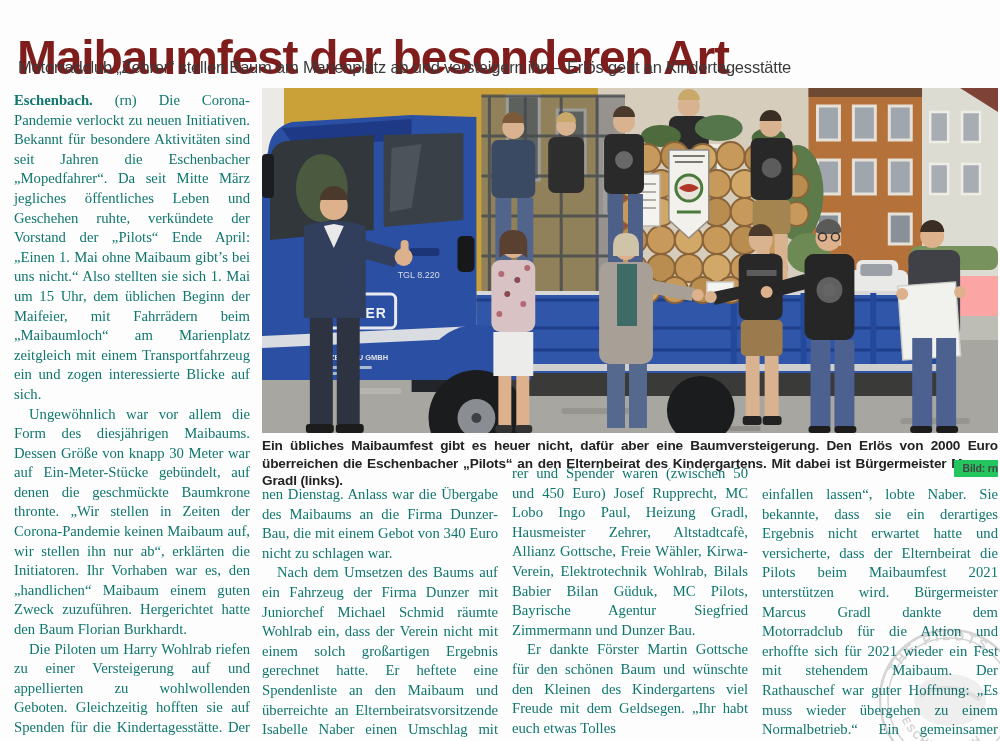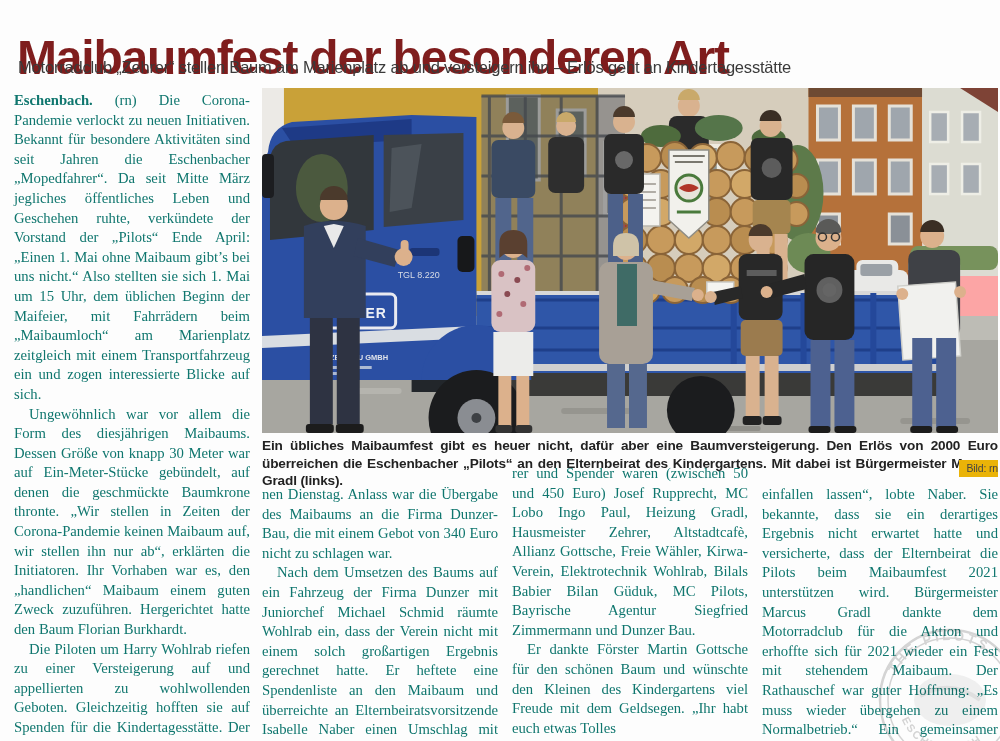--- a/index.html
+++ b/index.html
@@ -33,21 +33,21 @@
   }
   .photo svg{display:block;width:100%;height:100%;}
   .caption{
     position:absolute;left:262px;top:437px;width:736px;height:42px;
     font-family:"Liberation Sans","DejaVu Sans",sans-serif;
     font-size:13.6px;font-weight:700;letter-spacing:-0.15px;line-height:17.5px;
     color:#222;text-align:justify;
   }
   .photo-credit{
     position:absolute;right:0;bottom:2px;
-    font-size:10.5px;font-weight:400;color:#444;background:#eab308;padding-left:8px;
+    font-size:10.5px;font-weight:700;color:#444;background:#22c55e;padding-left:8px;
   }
   .stamp{
     position:absolute;left:850px;top:612px;width:150px;height:129px;
     opacity:0.34;mix-blend-mode:multiply;pointer-events:none;
   }
 </style>
 </head>
 <body>
 
 <div class="page">

